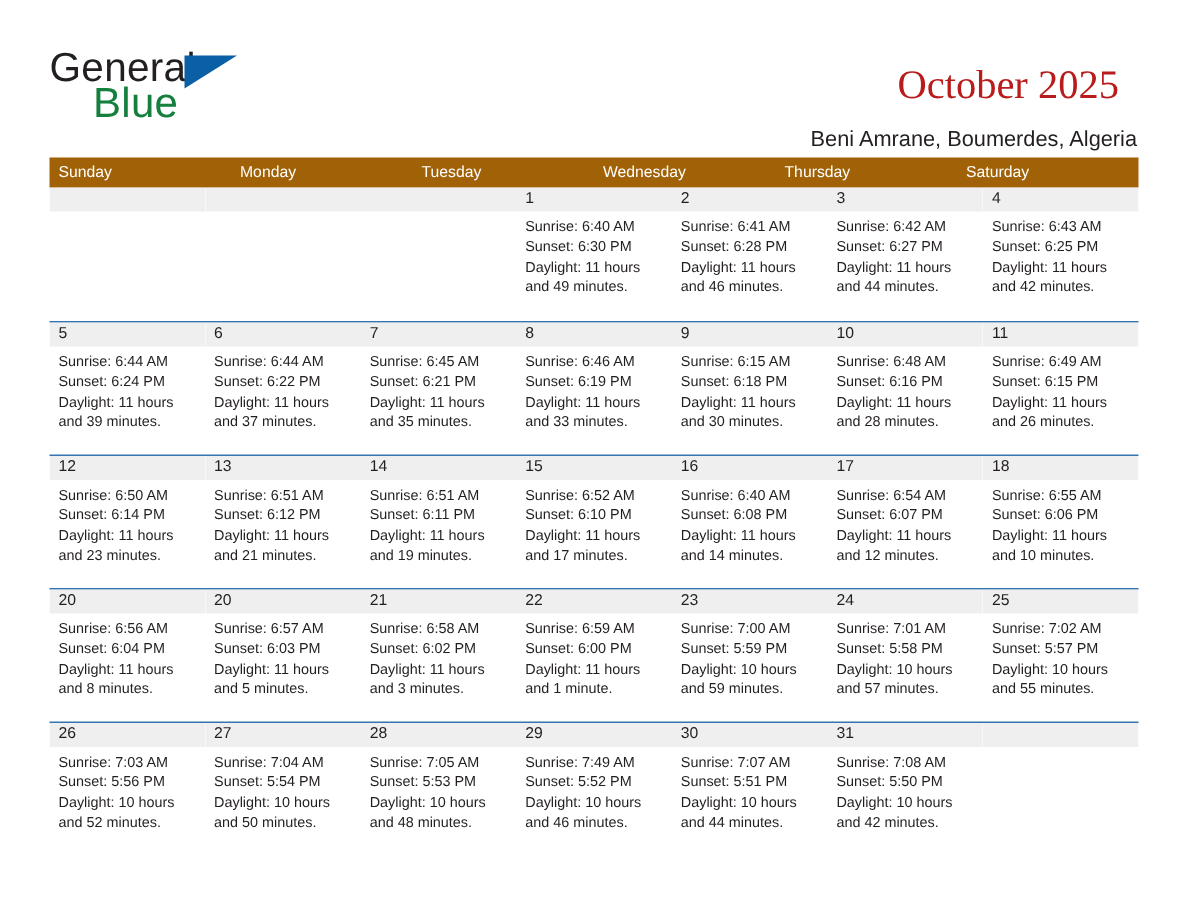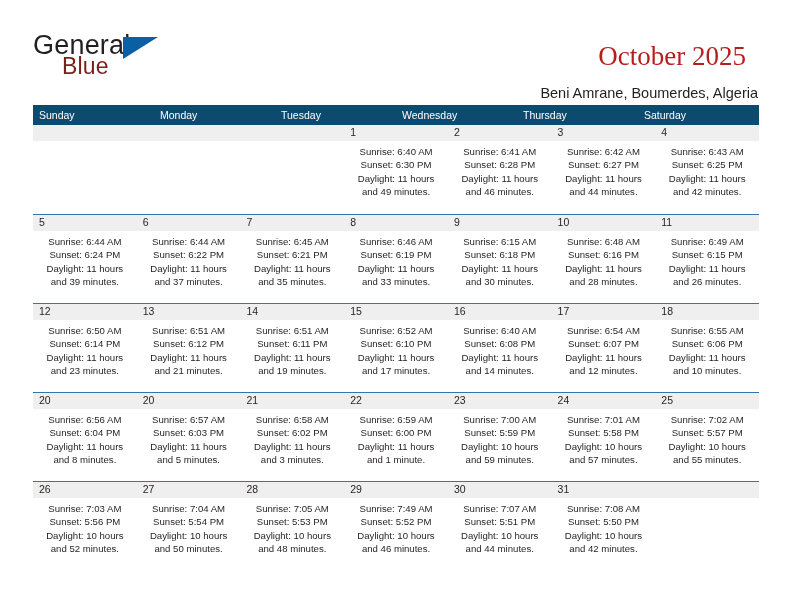--- a/index.html
+++ b/index.html
@@ -42,23 +42,23 @@
     top: 2px;
     font-size: 27px;
     letter-spacing: 0.2px;
     color: #231f20;
     font-family: "Liberation Sans", sans-serif;
   }
   .brand-blue {
     position: absolute;
     left: 29px;
     top: 25px;
-    font-size: 23px;
+    font-size: 28px;
     letter-spacing: 0.2px;
-    color: #7f1d1d;
+    color: #15803d;
     font-family: "Liberation Sans", sans-serif;
   }
   .brand-triangle {
     position: absolute;
     left: 90px;
     top: 9px;
     width: 0;
     height: 0;
     border-left: 35px solid #0b5fa5;
     border-bottom: 22px solid transparent;
@@ -89,21 +89,21 @@
 
   
   .calendar {
     position: absolute;
     left: 33px;
     top: 105px;
     width: 726px;
   }
   .weekday-header {
     display: flex;
-    background: #0c4a6e;
+    background: #a16207;
     height: 20px;
   }
   .weekday {
     flex: 1 1 0;
     color: #ffffff;
     font-size: 10.5px;
     line-height: 20px;
     padding-left: 6px;
     box-sizing: border-box;
     white-space: nowrap;
@@ -135,21 +135,20 @@
     color: #231f20;
   }
   .day-cell.empty .day-number-band {
     background: #efefef;
   }
   .day-lines {
     padding: 4px 6px 0 6px;
     font-size: 9.6px;
     line-height: 13.4px;
     color: #231f20;
-    text-align: center;
   }
   .day-lines div {
     white-space: nowrap;
   }
 </style>
 </head>
 <body>
 
 <div class="page">
 

